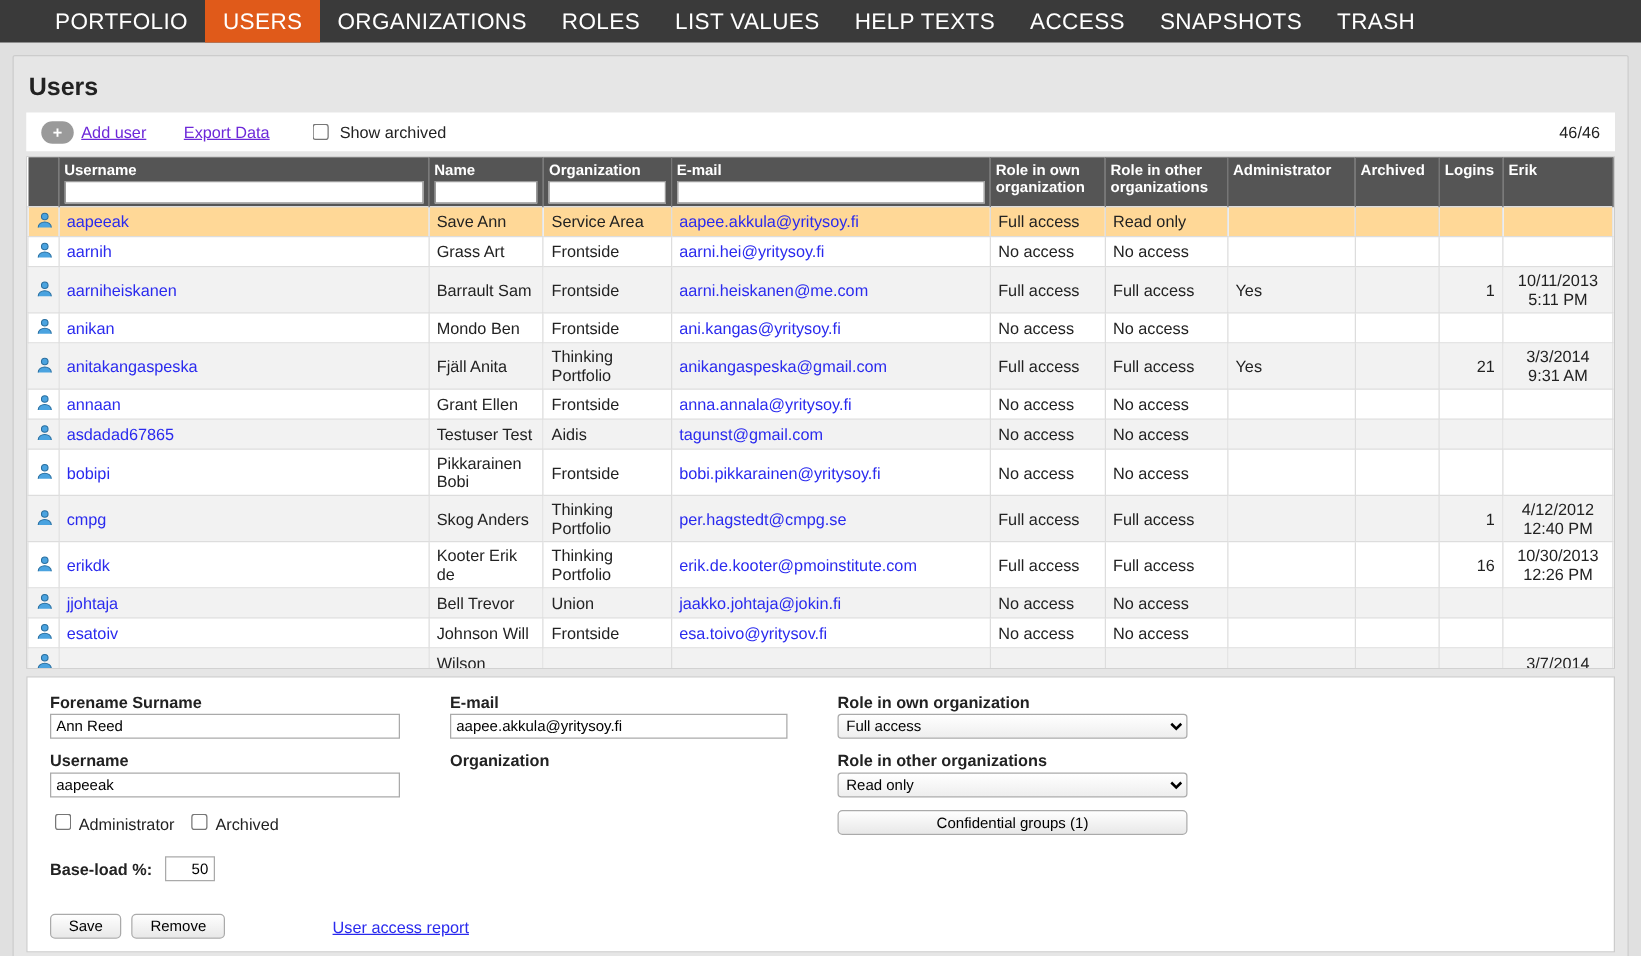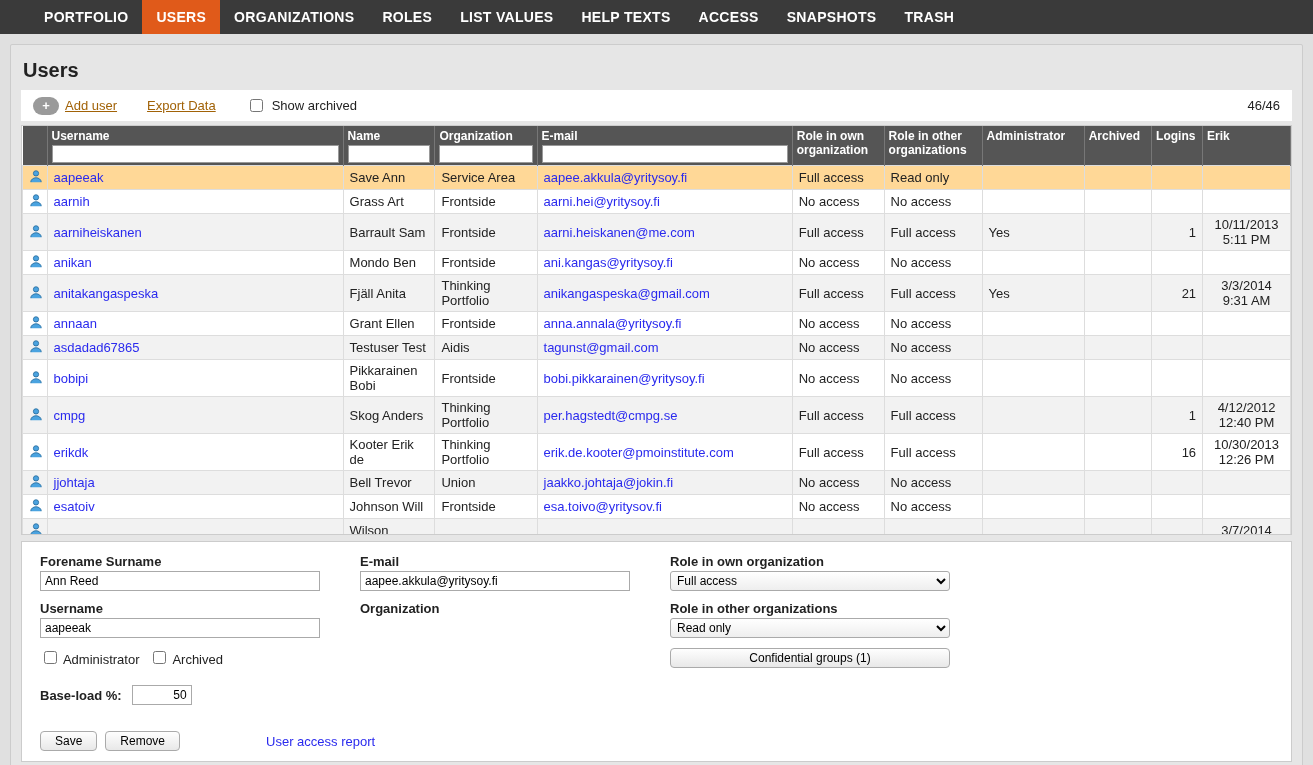--- a/index.html
+++ b/index.html
@@ -12,22 +12,22 @@
   }
   .topnav {
     background: #3a3a3a;
     display: flex;
     align-items: center;
     padding: 0 0 0 30px;
     height: 34px;
   }
   .topnav .nav-item {
     color: #fff;
-    font-weight: bold;
-    font-size: 14px;
+    font-weight: normal;
+    font-size: 18px;
     padding: 0 14px;
     height: 100%;
     display: flex;
     align-items: center;
     letter-spacing: 0.3px;
     cursor: pointer;
   }
   .topnav .nav-item.active { background: #e05a1a; }
 
   .page {
@@ -55,21 +55,21 @@
     color: #fff;
     border-radius: 10px;
     width: 26px;
     height: 18px;
     display: inline-flex;
     align-items: center;
     justify-content: center;
     font-weight: bold;
     margin-right: 6px;
   }
-  .toolbar a { color: #a16207; text-decoration: underline; margin-right: 30px; cursor:pointer;text-align:center;}
+  .toolbar a { color: #6d28d9; text-decoration: underline; margin-right: 30px; cursor:pointer;text-align:center;}
   .toolbar .spacer { flex: 1; }
   .toolbar label { display:flex; align-items:center; gap:6px; }
   .count { font-size:13px; }
 
   .table-wrap {
     margin: 4px 10px 0 10px;
     background:#fff;
     border:1px solid #ccc;
     max-height: 410px;
     overflow-y: auto;
@@ -141,21 +141,21 @@
   .detail .col { flex:0 0 auto; }
   .detail .col.c1{ width:280px;}
   .detail .col.c2{ width:270px;}
   .detail .col.c3{ width:280px;}
   .detail label.lbl { font-weight:bold; display:block; margin-bottom:2px; font-size:13px;}
   .detail input[type=text]{ width:100%; font-size:12px; padding:2px 4px; border:1px solid #aaa; background:#fff;}
   .detail select{ width:100%; font-size:12px; padding:1px 2px; border:1px solid #aaa; background:linear-gradient(#fff,#eee); border-radius:3px; height:20px;}
   .detail .field{ margin-bottom:10px;}
   .detail .check-row{ display:flex; gap:10px; align-items:center; font-size:13px;}
   .detail .baseload{ display:flex; align-items:center; gap:10px; font-weight:bold; margin-top:18px;}
-  .detail .baseload input{ width:60px; text-align:right;}
+  .detail .baseload input{ width:40px; text-align:right;}
   .detail .btn-row{ margin-top:26px; display:flex; align-items:center; gap:8px;}
   .btn {
     background:linear-gradient(#fefefe,#e8e8e8);
     border:1px solid #aaa;
     border-radius:4px;
     padding:2px 14px;
     font-size:12px;
     cursor:pointer;
   }
   .btn.wide{ padding:2px 10px;}
@@ -163,21 +163,21 @@
     display:block;
     width:100%;
     text-align:center;
     background:linear-gradient(#fefefe,#e8e8e8);
     border:1px solid #aaa;
     border-radius:4px;
     padding:2px 0;
     font-size:12px;
     cursor:pointer;
   }
-  .btn-row a{ color:#2a2aee; margin-left:40px; cursor:pointer;}
+  .btn-row a{ color:#2a2aee; text-decoration:underline; margin-left:40px; cursor:pointer;}
 </style>
 </head>
 <body>
 
 <div class="topnav">
     <div class="nav-item">PORTFOLIO</div>
     <div class="nav-item active">USERS</div>
     <div class="nav-item">ORGANIZATIONS</div>
     <div class="nav-item">ROLES</div>
     <div class="nav-item">LIST VALUES</div>

